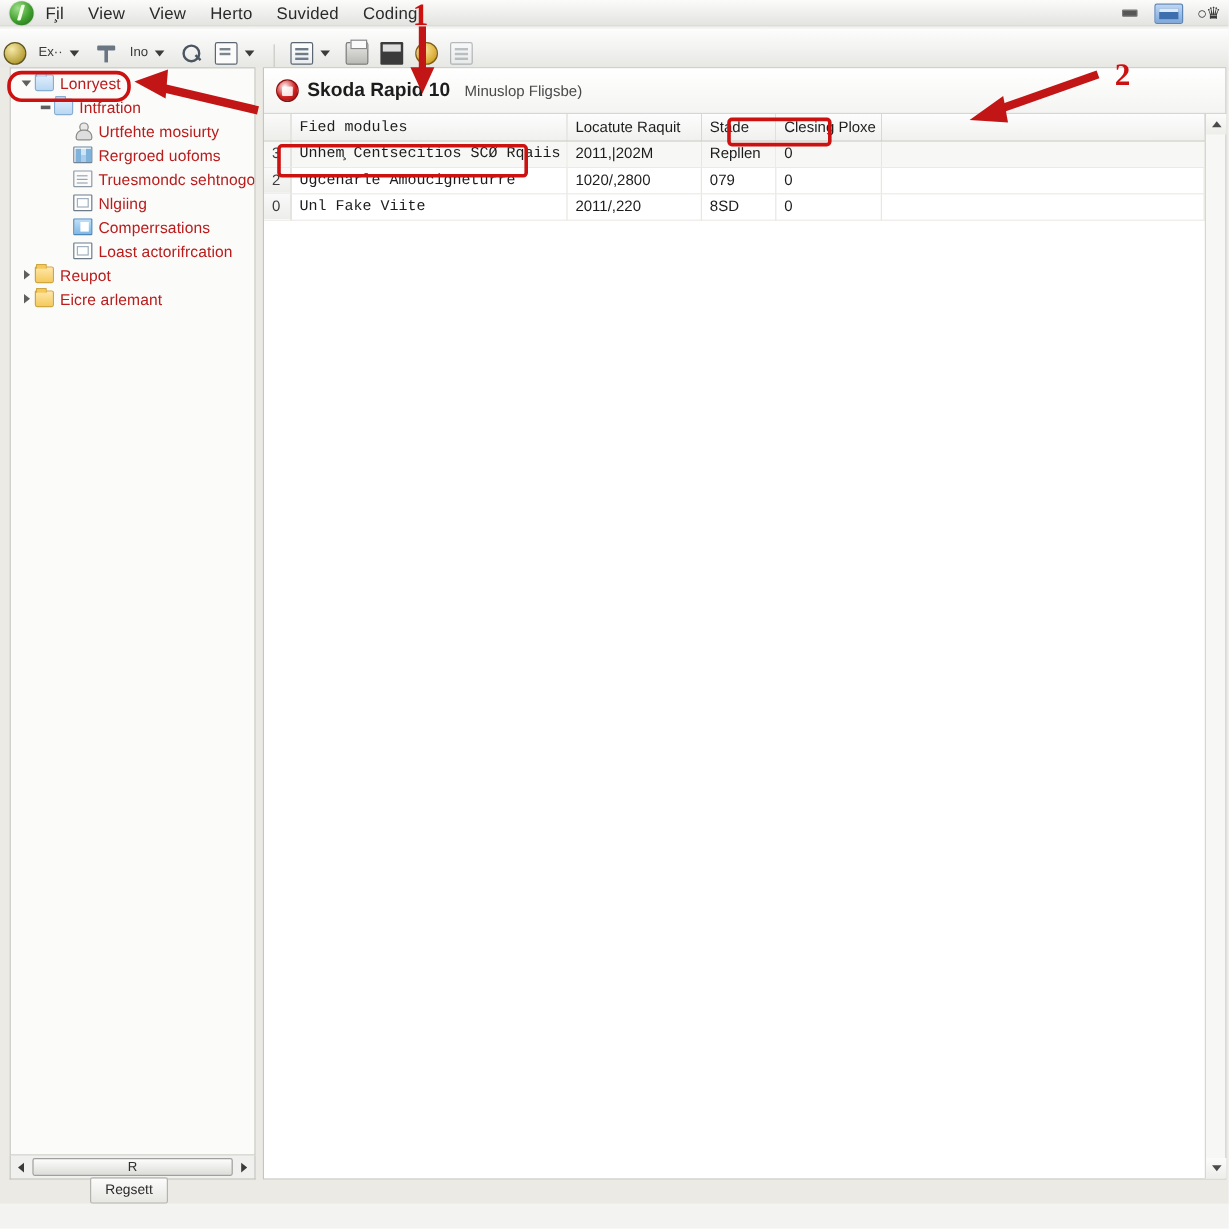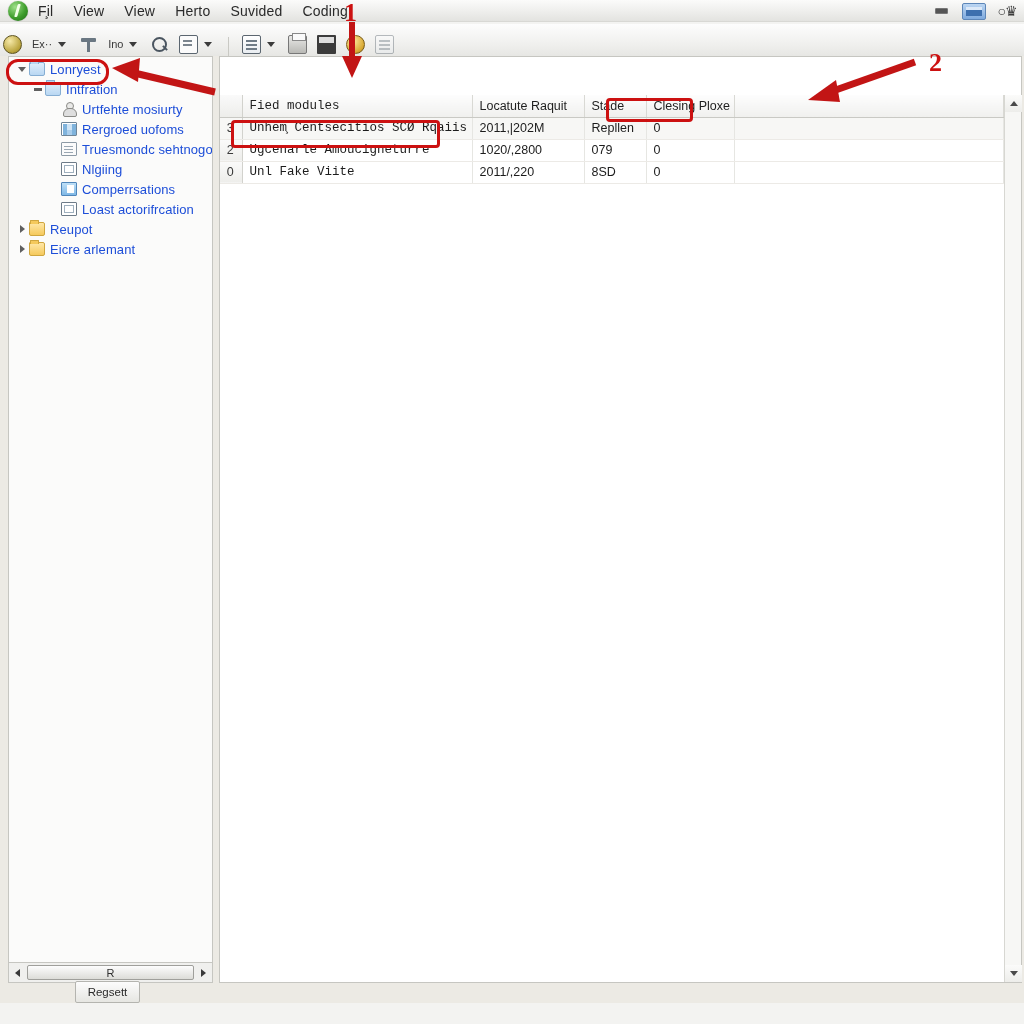--- a/index.html
+++ b/index.html
@@ -260,21 +260,21 @@
     content: ""; position: absolute; left: 5px; top: 0px;
     width: 6px; height: 6px; border-radius: 50%;
     background: #e9e9e7; border: 1px solid #8a8a86;
   }
   .ic-person::after {
     content: ""; position: absolute; left: 2px; top: 6px;
     width: 12px; height: 7px; border-radius: 6px 6px 2px 2px;
     background: #dedede; border: 1px solid #8a8a86;
   }
   .tree-label {
-    font-size: 13px; color: #1d4ed8; filter: blur(.42px);
+    font-size: 13px; color: #b91c1c; filter: blur(.42px);
     letter-spacing: .1px;
   }
   .ind1 { padding-left: 6px; }
   .ind2 { padding-left: 22px; }
   .ind3 { padding-left: 38px; }
 
   
   .sb-hscroll {
     position: absolute; left: 8px; bottom: 20px; width: 205px; height: 20px;
     background: #f0f0ee; border: 1px solid #c6c6c1; border-top: none;
@@ -525,20 +525,25 @@
       <div class="sb-thumb">R</div>
       <div class="sb-arrow">
           <span class="tri-r"></span>
         </div>
     </div>
 
     <div class="bottom-btn">Regsett</div>
 
     <div class="mainpanel">
 
+      <div class="panel-header">
+        <div class="brand-badge"></div>
+        <div class="panel-title">Skoda Rapid 10</div>
+        <div class="panel-sub">Minuslop Fligsbe)</div>
+      </div>
 
       <div class="gridwrap">
         <table class="grid">
           <thead>
             <tr>
               <th class="col-num"></th>
               <th class="col-name">Fied modules</th>
               <th class="col-date">Locatute Raquit</th>
               <th class="col-state">Stade</th>
               <th class="col-price">Clesing Ploxe</th>

